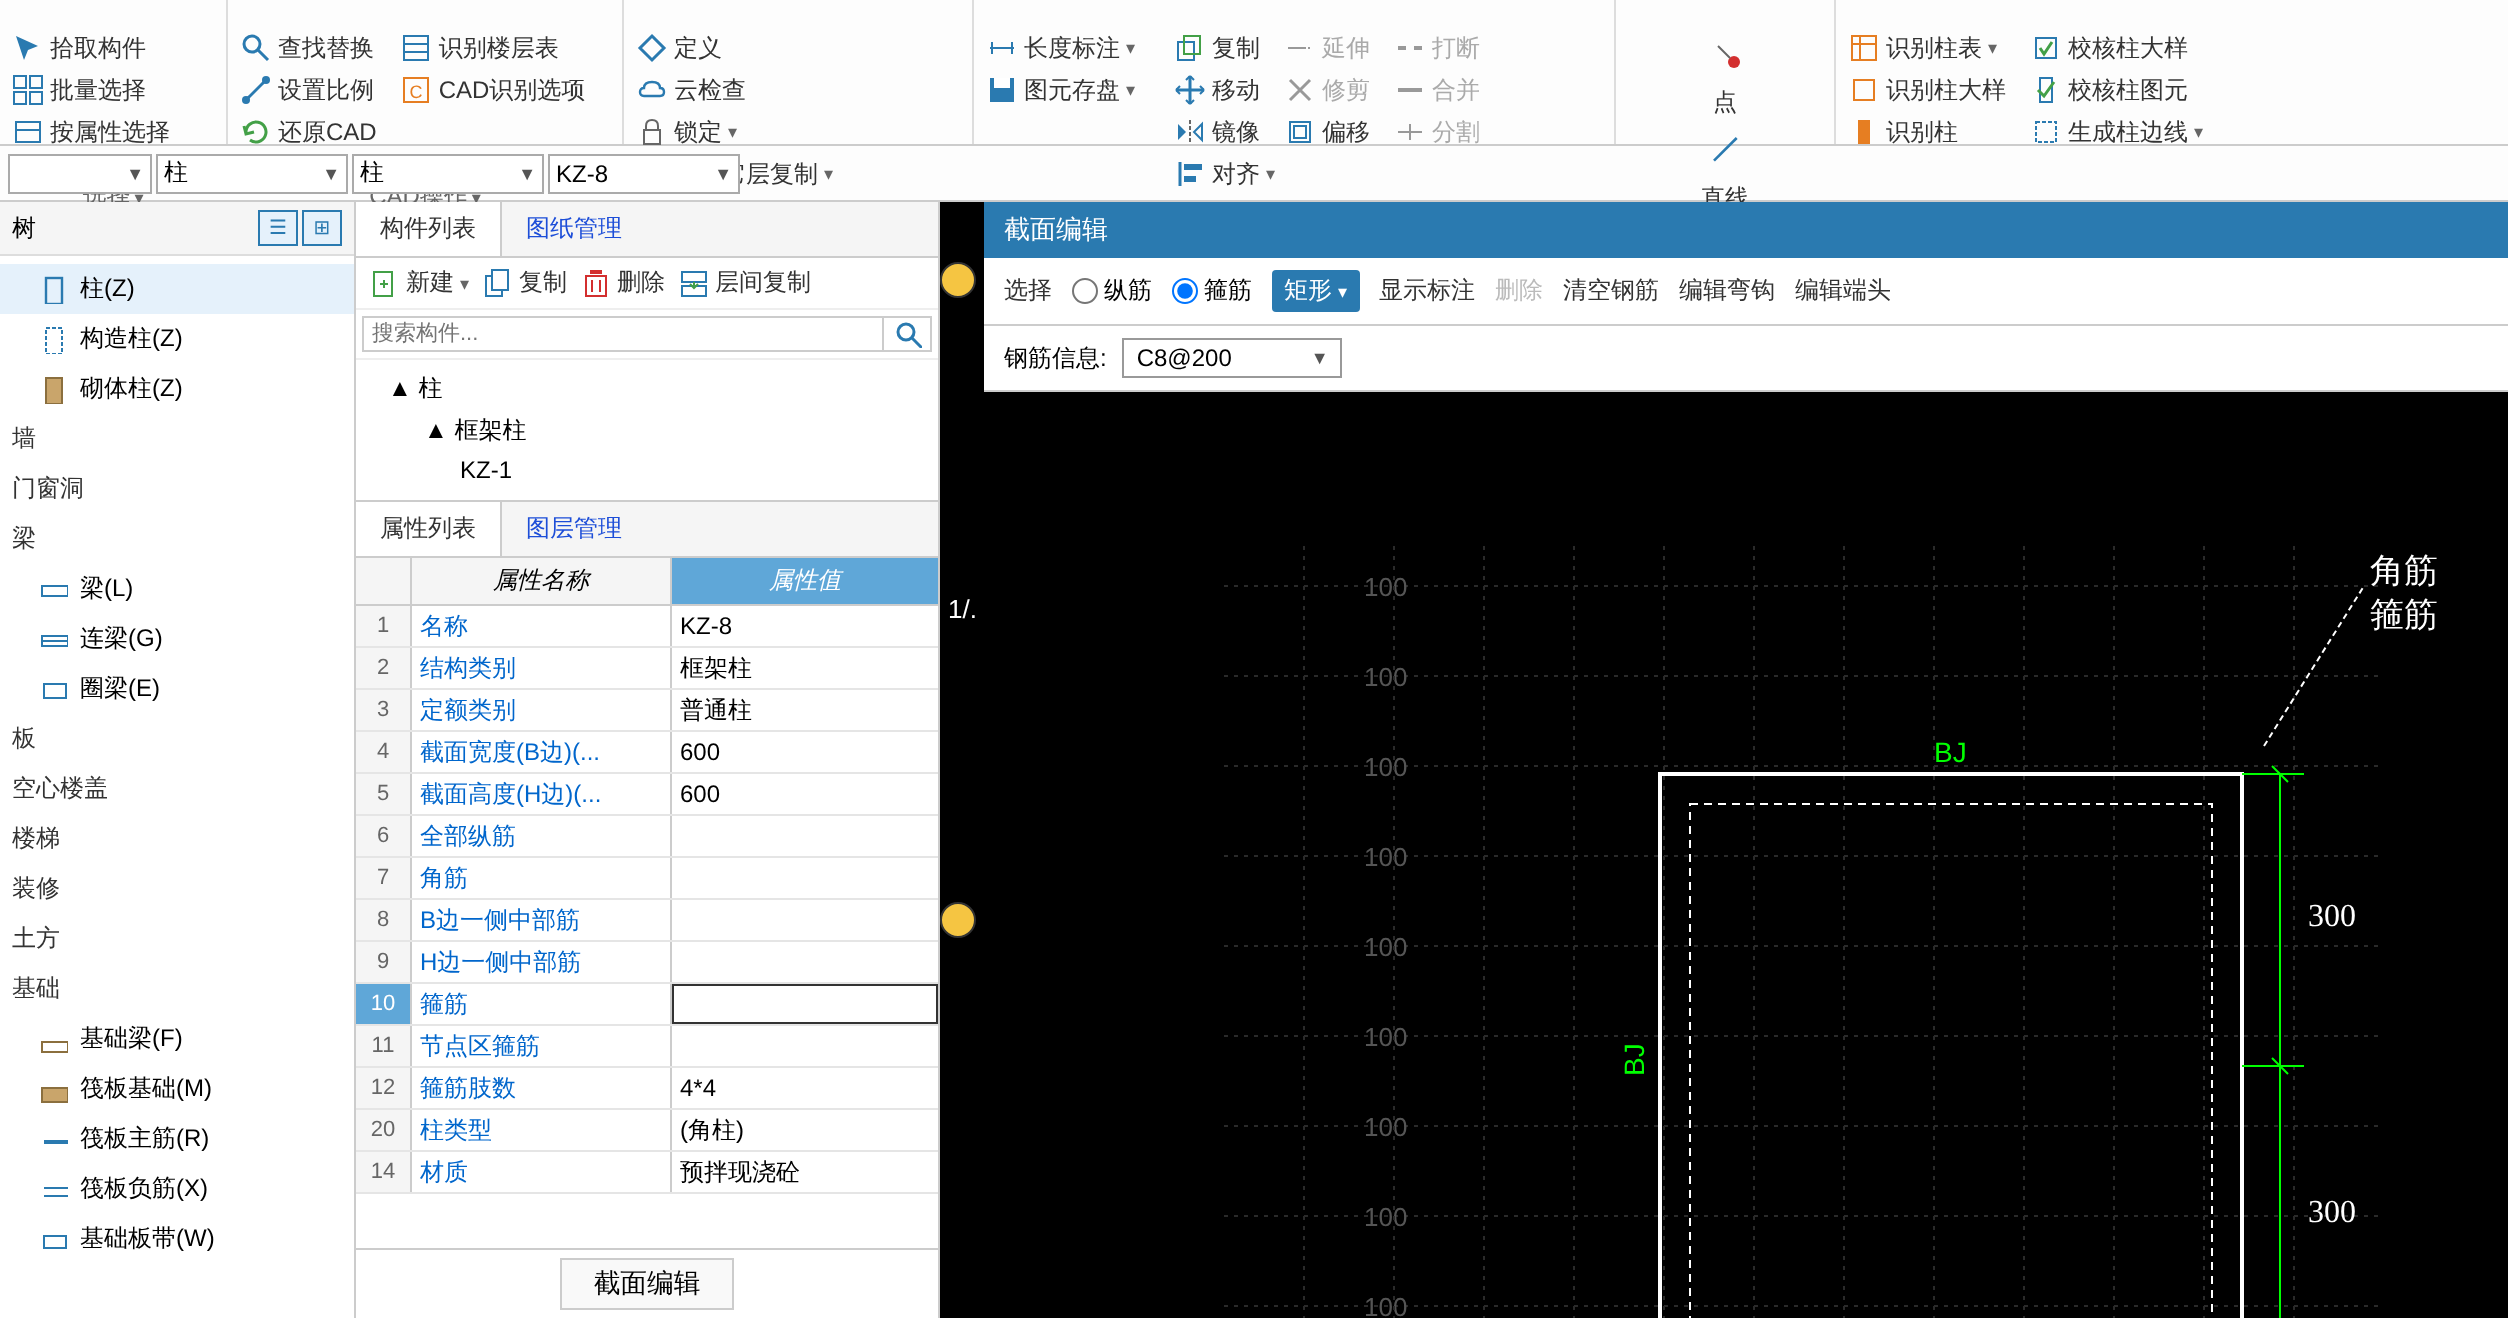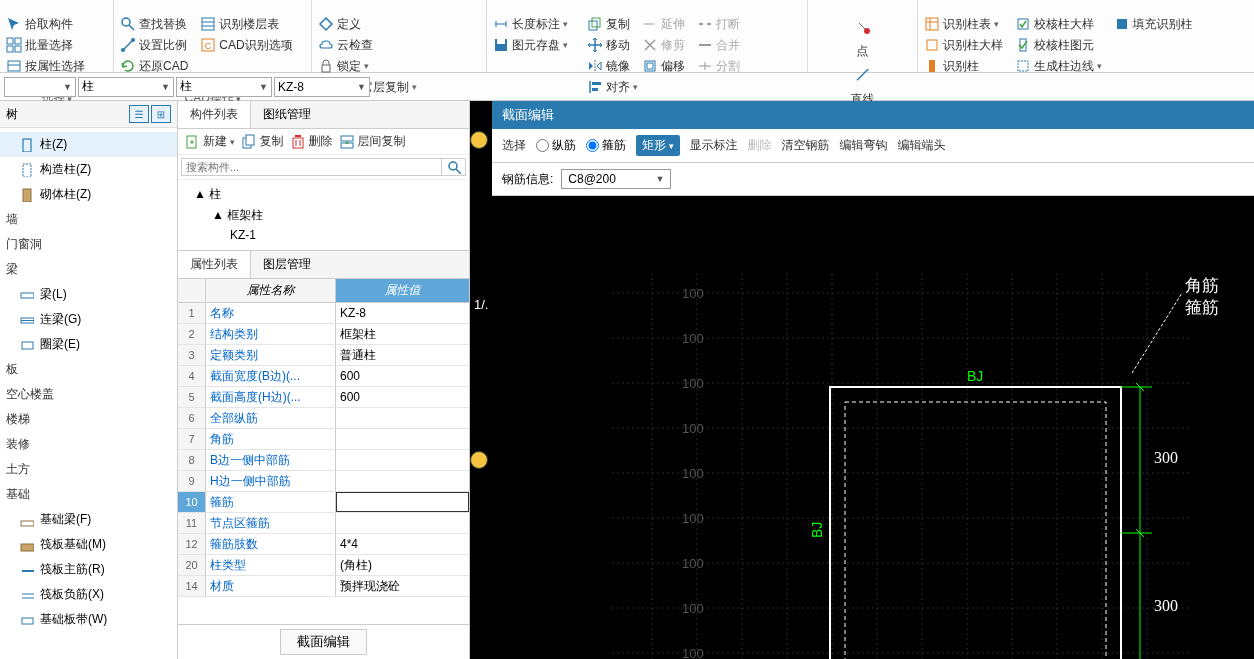--- a/index.html
+++ b/index.html
@@ -23,21 +23,21 @@
 .tree-hdr .btns{margin-left:auto;display:flex;gap:2px;}
 .tree-hdr .btns span{border:1px solid #2a7ab0;background:#e5f1fb;width:20px;height:18px;display:inline-flex;align-items:center;justify-content:center;font-size:10px;color:#2a7ab0;}
 .tree-body{flex:1;overflow:auto;padding:4px 0;}
 .tree-item{padding:4px 8px 4px 20px;display:flex;align-items:center;gap:6px;cursor:pointer;}
 .tree-item.sel{background:#e5f1fb;}
 .tree-item.group{padding-left:6px;color:#333;}
 .tree-item.sub{padding-left:20px;}
 .tree-ico{width:14px;height:14px;display:inline-flex;align-items:center;justify-content:center;}
 .mid-panel{width:292px;background:#fff;border-right:1px solid #ccc;display:flex;flex-direction:column;}
 .tabs{display:flex;border-bottom:1px solid #ccc;background:#f5f5f5;}
-.tab{padding:5px 12px;cursor:pointer;color:#000000;}
+.tab{padding:5px 12px;cursor:pointer;color:#1d4ed8;}
 .tab.active{background:#fff;color:#333;border-right:1px solid #ccc;}
 .toolbar{display:flex;gap:6px;padding:4px 6px;border-bottom:1px solid #eee;background:#fff;flex-wrap:wrap;}
 .toolbar .tb{display:flex;align-items:center;gap:3px;cursor:pointer;color:#333;}
 .search-row{display:flex;padding:3px;border-bottom:1px solid #eee;}
 .search-input{flex:1;border:1px solid #ccc;padding:2px 4px;font-size:11px;color:#aaa;}
 .search-btn{width:24px;border:1px solid #ccc;border-left:0;display:flex;align-items:center;justify-content:center;}
 .comp-tree{padding:4px 0;height:70px;}
 .comp-item{padding:2px 6px 2px 16px;cursor:pointer;}
 .comp-item.lv2{padding-left:34px;}
 .comp-item.lv3{padding-left:52px;}
@@ -632,30 +632,20 @@
         <div class="ribbon-item">
             <span class="ico">
               <svg>
                 <use href="#i-gen"></use>
               </svg>
             </span>
             <span>生成柱边线</span>
             <span style="font-size:9px;color:#666">▾</span>
           </div>
       </div>
-      <div style="display:flex;flex-direction:column;gap:1px">
-        <div class="ribbon-item">
-            <span class="ico">
-              <svg>
-                <use href="#i-fill"></use>
-              </svg>
-            </span>
-            <span>填充识别柱</span>
-          </div>
-      </div>
     </div>
     <div class="ribbon-label"></div>
   </div>
 </div>
 
 <div class="dropdown-row">
   <div class="combo" style="width:72px">
       <span></span>
       <span class="arrow">▼</span>
     </div>

